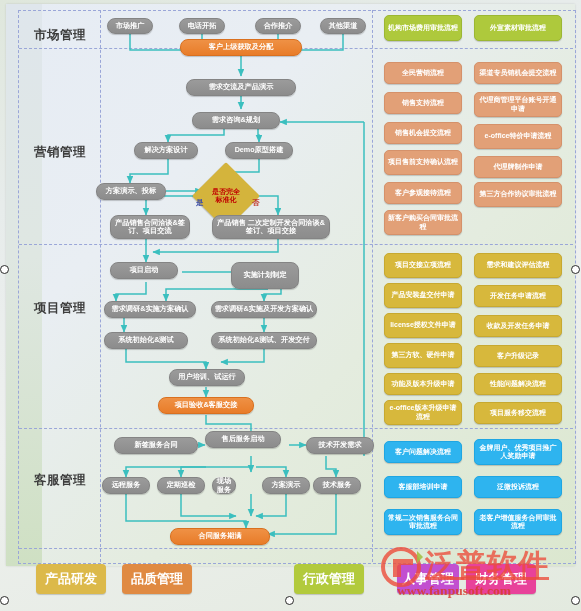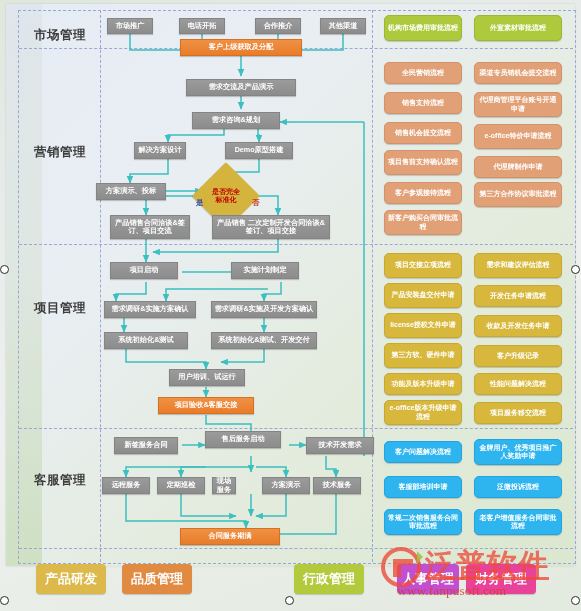--- a/index.html
+++ b/index.html
@@ -27,21 +27,21 @@
   .lane-div{position:absolute;left:13px;width:554px;border-top:1px dashed #9aa6d8;height:0;}
 
   
   .vert-div{position:absolute;top:6px;height:552px;border-left:1px dashed #9aa6d8;width:0;}
 
   
   .lane-label{position:absolute;left:14px;width:80px;text-align:center;
         font-size:12.5px;font-weight:bold;color:#3d3d3d;letter-spacing:.5px;}
 
   
-  .node{position:absolute;border-radius:0;display:flex;align-items:center;
+  .node{position:absolute;border-radius:8px;display:flex;align-items:center;
         justify-content:center;text-align:center;line-height:1.15;
         font-size:7.2px;color:#ffffff;font-weight:bold;
         box-shadow:0 1px 1px rgba(0,0,0,.20);padding:1px 2px;box-sizing:border-box;}
   .gray{background:linear-gradient(180deg,#9b9b9b 0%,#8c8c8c 100%);
         border:1px solid #848484;}
   .orange{background:linear-gradient(180deg,#ef9145 0%,#e87c29 100%);
         border:1px solid #d9701f;}
   .diamond{position:absolute;}
   .diamond .dshape{position:absolute;inset:0;background:#d4b43c;
         transform:rotate(45deg);border-radius:2px;
@@ -74,21 +74,21 @@
   
   .handle{position:absolute;width:7px;height:7px;border-radius:50%;
         background:#ffffff;border:1.4px solid #2b2b2b;}
 
   
   #wm{position:absolute;right:4px;bottom:8px;width:200px;height:60px;
       pointer-events:none;}
   #wm .wmtext{position:absolute;left:48px;top:2px;font-size:30px;font-weight:bold;
       color:rgba(236,76,58,.78);letter-spacing:1px;
       font-family:"DejaVu Sans","Liberation Sans",sans-serif;text-decoration:underline;}
-  #wm .wmurl{position:absolute;left:20px;top:40px;font-size:13.5px;font-weight:normal;
+  #wm .wmurl{position:absolute;left:20px;top:40px;font-size:13.5px;font-weight:bold;
       color:rgba(214,60,48,.85);font-family:"Liberation Serif",serif;}
   #wm .wmmark{position:absolute;left:2px;top:4px;width:48px;height:40px;}
 </style>
 </head>
 <body>
 
 <div id="canvas">
 
   <div id="slide">
 
@@ -178,61 +178,61 @@
 
     <div class="node gray" style="left:101px;top:14px;width:46px;height:16px">市场推广</div>
     <div class="node gray" style="left:173px;top:14px;width:46px;height:16px">电话开拓</div>
     <div class="node gray" style="left:249px;top:14px;width:46px;height:16px">合作推介</div>
     <div class="node gray" style="left:314px;top:14px;width:46px;height:16px">其他渠道</div>
 
     <div class="node orange" style="left:174px;top:35px;width:122px;height:17px">客户上级获取及分配</div>
     <div class="node gray" style="left:180px;top:75px;width:110px;height:17px">需求交流及产品演示</div>
     <div class="node gray" style="left:186px;top:108px;width:88px;height:17px">需求咨询&amp;规划</div>
 
-    <div class="node gray" style="left:128px;top:138px;width:52px;height:17px">解决方案设计</div>
+    <div class="node gray" style="left:128px;top:138px;width:64px;height:17px">解决方案设计</div>
     <div class="node gray" style="left:219px;top:138px;width:68px;height:17px">Demo原型搭建</div>
 
     <div class="node gray" style="left:90px;top:179px;width:70px;height:17px">方案演示、投标</div>
 
     <div class="diamond" style="left:196px;top:168px;width:48px;height:48px">
       <div class="dshape"></div>
       <div class="dtext">
         <span>是否完全</span>
         <span>标准化</span>
       </div>
     </div>
     <div class="branch-label branch-yes" style="left:190px;top:194px">是</div>
     <div class="branch-label branch-no" style="left:246px;top:194px">否</div>
 
     <div class="node gray" style="left:104px;top:211px;width:80px;height:24px">产品销售合同洽谈&amp;签订、项目交流</div>
     <div class="node gray" style="left:206px;top:211px;width:118px;height:24px">产品销售 二次定制开发合同洽谈&amp;签订、项目交接</div>
 
     <div class="node gray" style="left:104px;top:258px;width:68px;height:17px">项目启动</div>
-    <div class="node gray" style="left:225px;top:258px;width:68px;height:17px">实施计划制定</div>
+    <div class="node gray" style="left:225px;top:258px;width:68px;height:27px">实施计划制定</div>
 
     <div class="node gray" style="left:98px;top:297px;width:92px;height:17px">需求调研&amp;实施方案确认</div>
     <div class="node gray" style="left:205px;top:297px;width:106px;height:17px">需求调研&amp;实施及开发方案确认</div>
 
     <div class="node gray" style="left:98px;top:328px;width:84px;height:17px">系统初始化&amp;测试</div>
     <div class="node gray" style="left:205px;top:328px;width:106px;height:17px">系统初始化&amp;测试、开发交付</div>
 
     <div class="node gray" style="left:163px;top:365px;width:76px;height:17px">用户培训、试运行</div>
     <div class="node orange" style="left:152px;top:393px;width:96px;height:17px">项目验收&amp;客服交接</div>
 
-    <div class="node gray" style="left:108px;top:433px;width:64px;height:17px">新签服务合同</div>
+    <div class="node gray" style="left:108px;top:433px;width:84px;height:17px">新签服务合同</div>
     <div class="node gray" style="left:199px;top:427px;width:76px;height:17px">售后服务启动</div>
     <div class="node gray" style="left:300px;top:433px;width:68px;height:17px">技术开发需求</div>
 
     <div class="node gray" style="left:96px;top:473px;width:48px;height:17px">远程服务</div>
     <div class="node gray" style="left:151px;top:473px;width:48px;height:17px">定期巡检</div>
     <div class="node gray" style="left:206px;top:473px;width:24px;height:17px">现场服务</div>
     <div class="node gray" style="left:256px;top:473px;width:48px;height:17px">方案演示</div>
     <div class="node gray" style="left:307px;top:473px;width:48px;height:17px">技术服务</div>
 
-    <div class="node orange" style="left:174px;top:524px;width:100px;height:17px">合同服务期满</div>
+    <div class="node orange" style="left:164px;top:524px;width:100px;height:17px">合同服务期满</div>
 
     <div class="tile t-green" style="left:378px;top:11px;width:78px;height:26px">机构市场费用审批流程</div>
     <div class="tile t-green" style="left:468px;top:11px;width:88px;height:26px">外宣素材审批流程</div>
 
     <div class="tile t-orange" style="left:378px;top:58px;width:78px;height:22px">全民营销流程</div>
     <div class="tile t-orange" style="left:468px;top:58px;width:88px;height:22px">渠道专员销机会提交流程</div>
     <div class="tile t-orange" style="left:378px;top:88px;width:78px;height:22px">销售支持流程</div>
     <div class="tile t-orange" style="left:468px;top:88px;width:88px;height:25px">代理商管理平台账号开通申请</div>
     <div class="tile t-orange" style="left:378px;top:118px;width:78px;height:22px">销售机会提交流程</div>
     <div class="tile t-orange" style="left:468px;top:120px;width:88px;height:25px">e-office特价申请流程</div>

